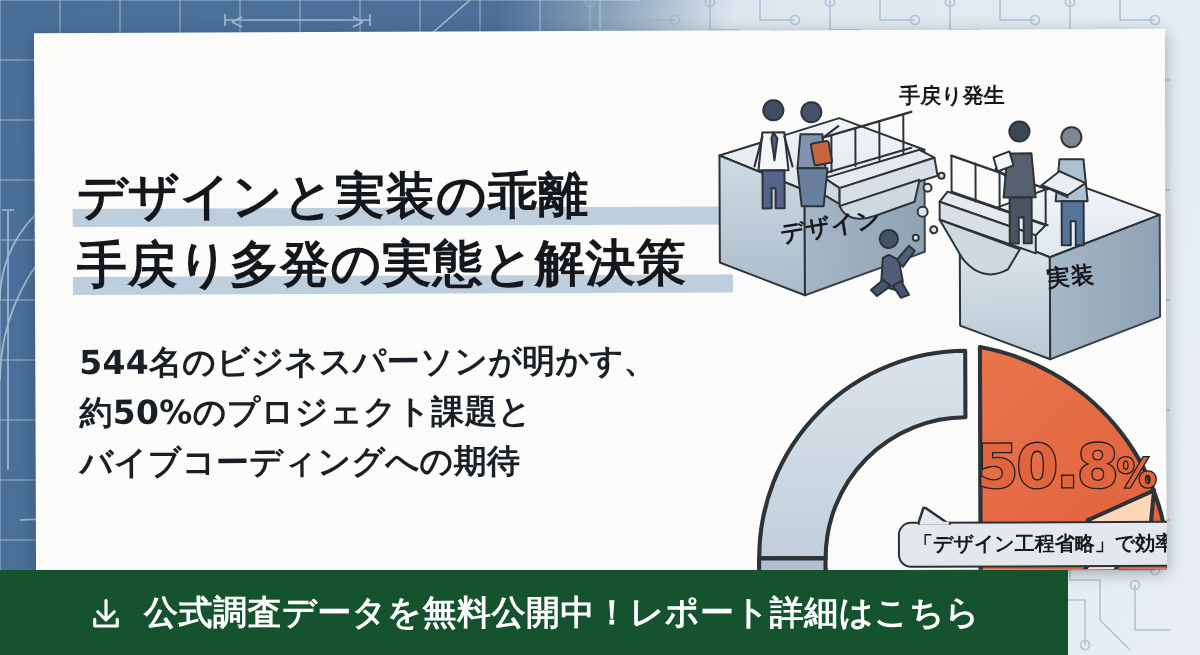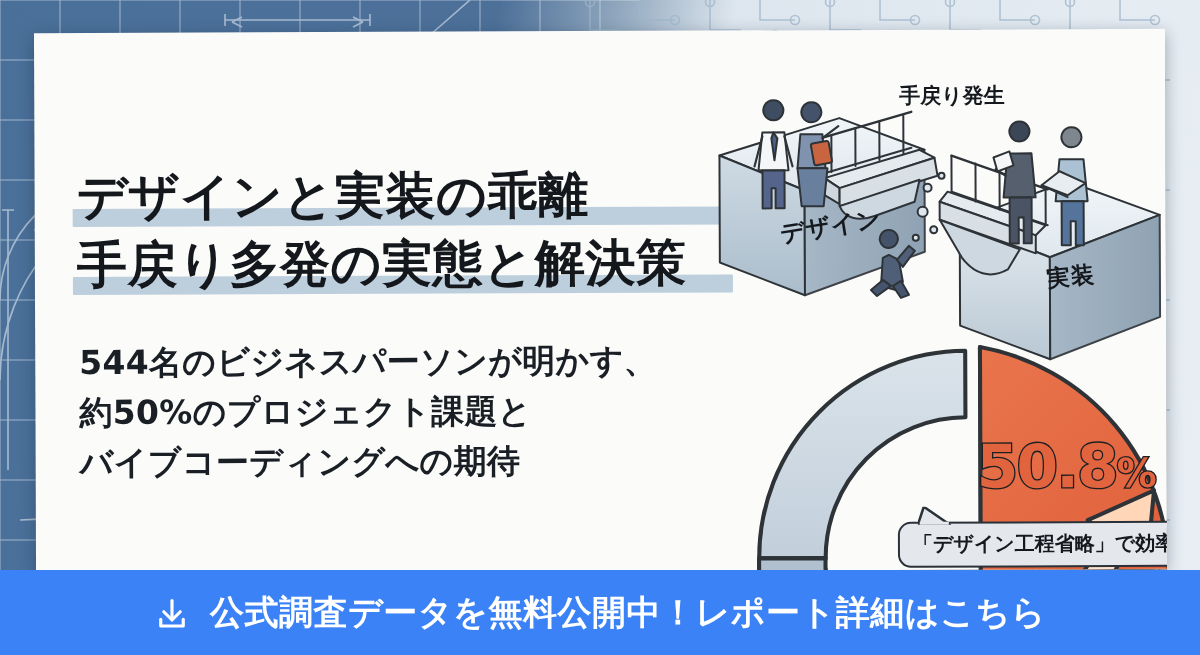--- a/index.html
+++ b/index.html
@@ -82,22 +82,22 @@
   .callout{
     position:absolute;left:862px;top:492px;
     background:#e4e8ec;border:2.5px solid #2b3138;border-radius:13px;
     padding:7px 13px 8px;font-size:20px;font-weight:700;color:#15191e;
     white-space:nowrap;font-family:"DejaVu Sans","Liberation Sans",sans-serif;
   }
   .callout .tail{position:absolute;left:18px;top:-17px;width:34px;height:18px;}
 
   
   .cta{
-    position:absolute;left:0;bottom:0;width:1200px;height:85px;
-    background:#3b82f6;display:flex;align-items:center;justify-content:center;gap:20px;
+    position:absolute;left:0;bottom:0;width:1068px;height:85px;
+    background:#14532d;display:flex;align-items:center;justify-content:center;gap:20px;
   }
   .cta .dl-icon{width:36px;height:36px;flex:none;margin-top:2px;}
   .cta .cta-text{
     font-size:34px;font-weight:700;color:#ffffff;letter-spacing:.5px;white-space:nowrap;
     font-family:"DejaVu Sans","Liberation Sans",sans-serif;
   }
 </style>
 </head>
 <body>
 

